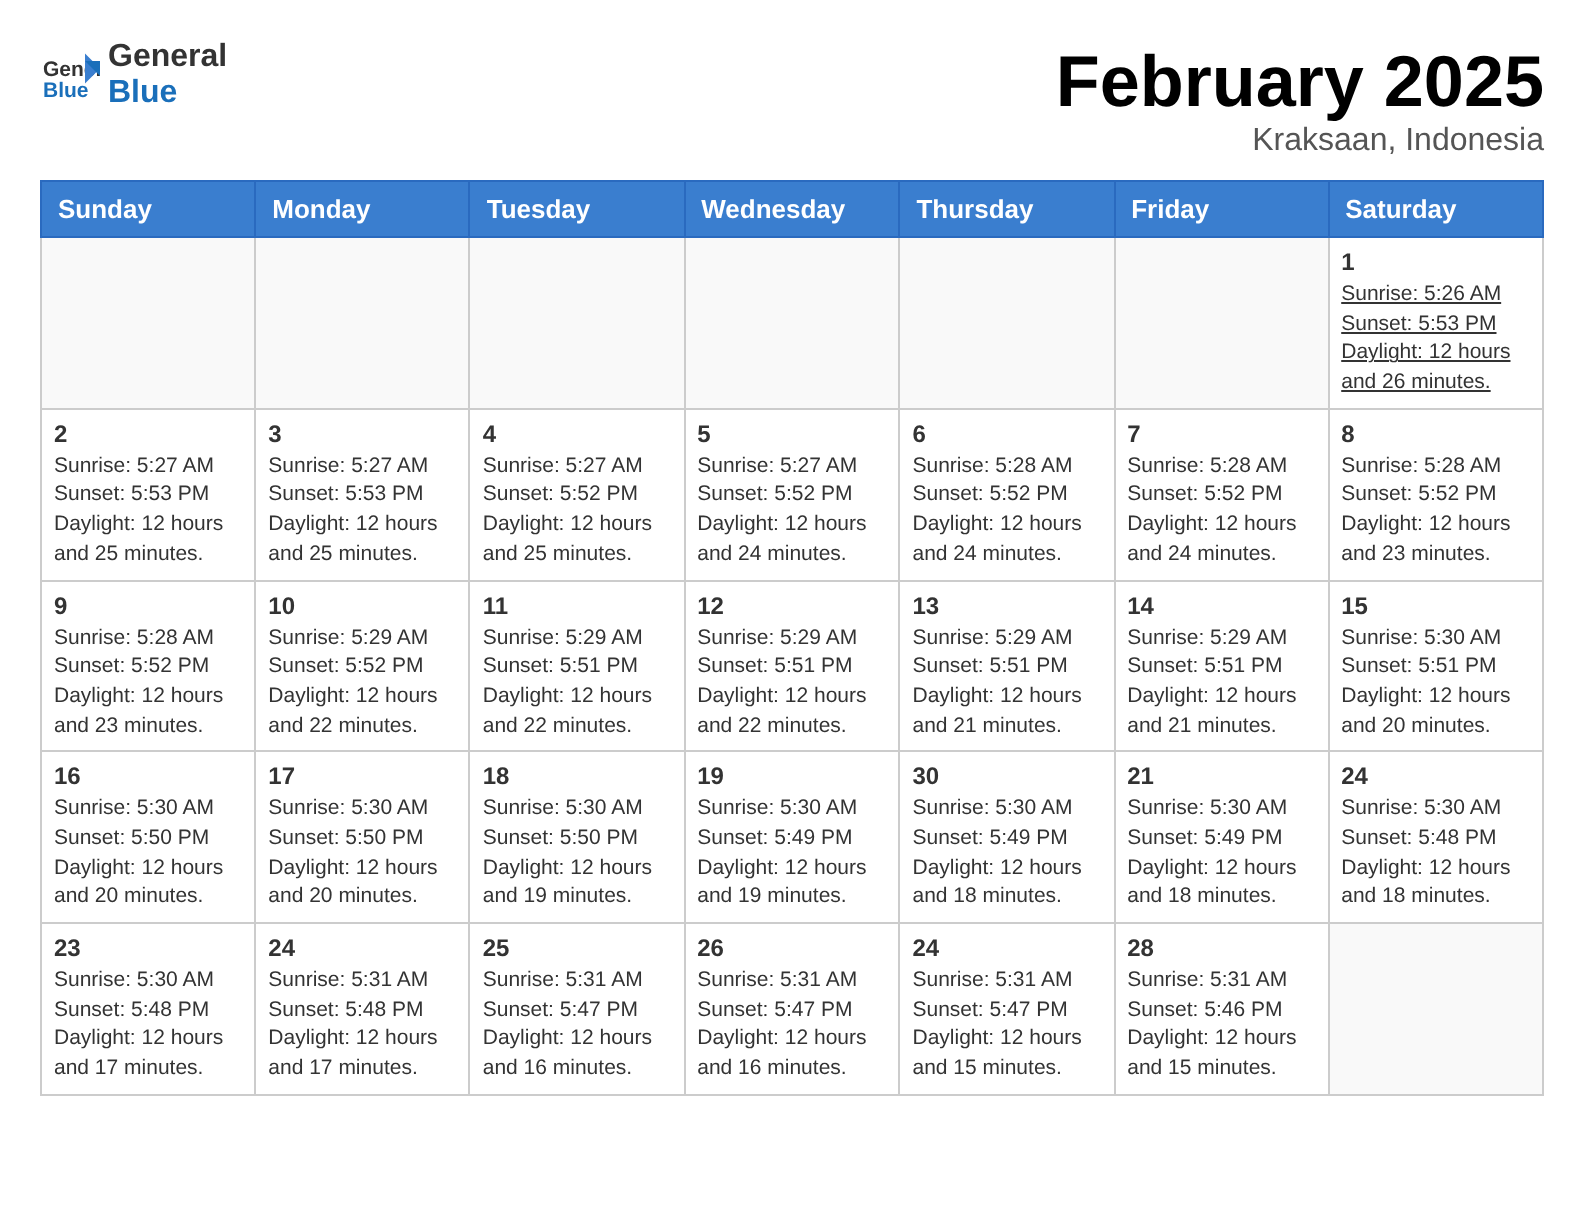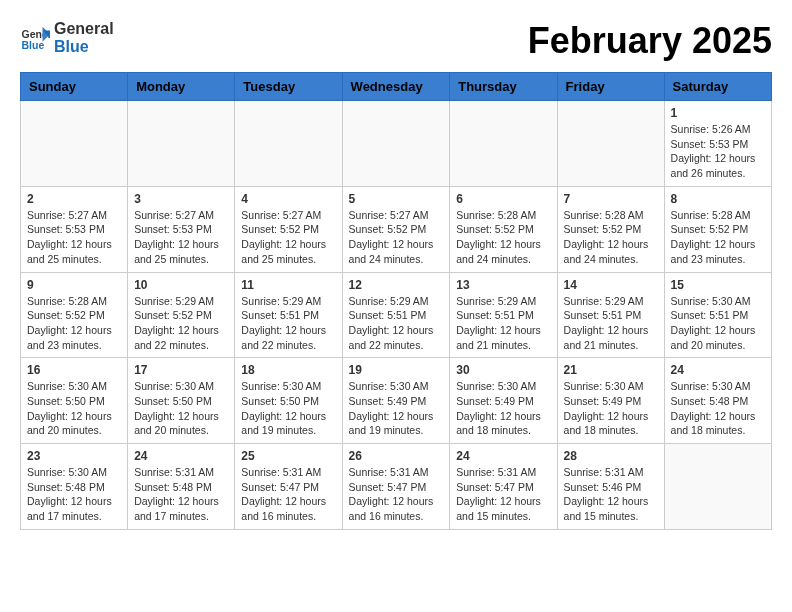--- a/index.html
+++ b/index.html
@@ -37,21 +37,21 @@
       font-size: 16px;
       color: #555;
     }
     .calendar {
       width: 100%;
       border-collapse: collapse;
       border: 1px solid #ccc;
     }
     .calendar th {
       background-color: #3a7ecf;
-      color: #000000;
+      color: #ffffff;
       text-align: left;
       padding: 6px 8px;
       font-size: 13px;
       font-weight: bold;
       border: 1px solid #2a6abf;
     }
     .calendar td {
       vertical-align: top;
       padding: 5px 6px;
       border: 1px solid #ccc;
@@ -87,20 +87,21 @@
       <polygon points="30,5 40,15 30,25" fill="#3a7ecf"></polygon>
       <polygon points="30,10 40,10 40,20" fill="#1a6fba"></polygon>
     </svg>
     <div>
       <div style="font-size:16px;font-weight:bold;color:#333;line-height:1.1;">General</div>
       <div style="font-size:16px;font-weight:bold;color:#1a6fba;line-height:1.1;">Blue</div>
     </div>
   </div>
   <div class="title-section">
     <div class="month-year">February 2025</div>
+    <div class="location">Kraksaan, Indonesia</div>
   </div>
 </div>
 
 <table class="calendar">
   <thead>
     <tr>
     <th>Sunday</th>
         <th>Monday</th>
         <th>Tuesday</th>
         <th>Wednesday</th>
@@ -112,21 +113,21 @@
   <tbody id="calendar-body">
   <tr>
         <td class="empty"></td>
         <td class="empty"></td>
         <td class="empty"></td>
         <td class="empty"></td>
         <td class="empty"></td>
         <td class="empty"></td>
         <td>
           <span class="day-number">1</span>
-          <div class="day-info" style="white-space: pre-line;">Sunrise: 5:26 AM
+          <div class="day-info" style="white-space: pre-line; text-decoration: underline;">Sunrise: 5:26 AM
 Sunset: 5:53 PM
 Daylight: 12 hours and 26 minutes.</div>
         </td>
       </tr>
       <tr>
         <td>
           <span class="day-number">2</span>
           <div class="day-info" style="white-space: pre-line;">Sunrise: 5:27 AM
 Sunset: 5:53 PM
 Daylight: 12 hours and 25 minutes.</div>

